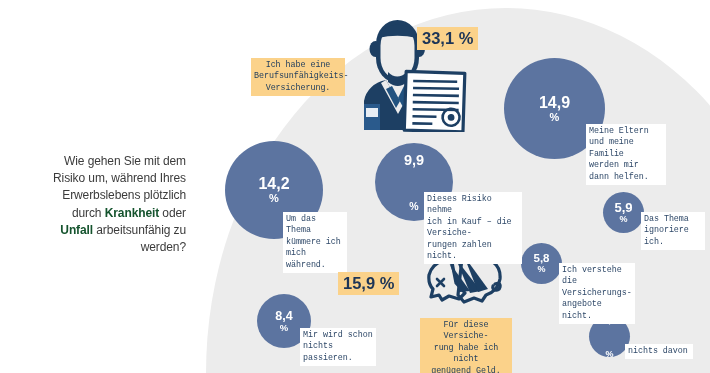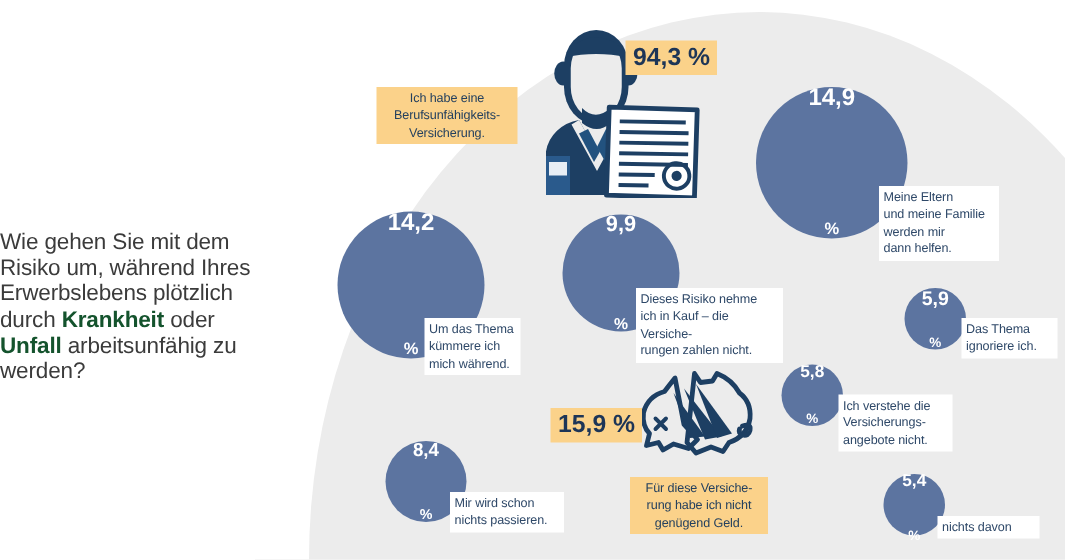--- a/index.html
+++ b/index.html
@@ -22,46 +22,47 @@
     z-index:0;
   }
 
   
   .question-panel{
     position:absolute;left:0;top:152px;width:192px;height:105px;
     background:#ffffff;z-index:6;
     display:flex;align-items:center;justify-content:flex-end;
   }
   .question-text{
-    font-size:15px;line-height:17.2px;color:#3b3b3b;
-    padding-right:6px;width:186px;
+    font-size:12px;line-height:17.2px;color:#3b3b3b;
+    text-align:right;padding-right:6px;width:186px;
     letter-spacing:-0.1px;
   }
   .question-text b{color:#14532d;font-weight:bold;}
 
   
   .bubble{
     position:absolute;border-radius:50%;
     background:#5c74a0;
     z-index:3;
     display:flex;flex-direction:column;
-    align-items:center;justify-content:space-between;
+    align-items:center;justify-content:center;
     color:#ffffff;
   }
   .bubble .val{font-weight:bold;line-height:1;}
   .bubble .pct{font-weight:bold;line-height:1;margin-top:1px;}
 
   
   .caption{
     position:absolute;z-index:7;
     background:#ffffff;color:#2e4868;
     font-size:8.4px;line-height:11.4px;
     padding:2px 3px;
     white-space:pre-line;
     letter-spacing:-0.05px;
+    font-family:Liberation Mono, monospace;
   }
   
   .caption.hl{
     background:#fbd28a;color:#24405e;
   }
   .caption.hl.center{text-align:center;}
 
   
   .pct-hl{
     position:absolute;z-index:8;
@@ -127,21 +128,21 @@
           <rect x="59" y="89" width="46" height="2.6" transform="rotate(8 59 89)"></rect>
           <rect x="58" y="96" width="24" height="2.6" transform="rotate(8 58 96)"></rect>
           <rect x="57" y="103" width="20" height="2.6" transform="rotate(8 57 103)"></rect>
         </g>
         <circle cx="96" cy="103" r="8.5" fill="none" stroke="#1d3f63" stroke-width="2.6"></circle>
         <circle cx="96" cy="103" r="3.4" fill="#1d3f63"></circle>
       </g>
     </svg>
   </div>
 
-  <div class="pct-hl" style="left:417px;top:27px;">94,3 %</div>
+  <div class="pct-hl" style="left:417px;top:27px;">33,1 %</div>
 
   <div class="caption hl center" style="left:251px;top:58px;width:88px;text-align:center;">Ich habe eine
 Berufsunfähigkeits-
 Versicherung.</div>
 
   <div class="bubble" style="left:504px;top:58px;width:101px;height:101px;">
     <span class="val" style="font-size:16px;">14,9</span>
     <span class="pct" style="font-size:11px;">%</span>
   </div>
   <div class="caption" style="left:586px;top:124px;width:74px;">Meine Eltern
@@ -209,19 +210,19 @@
         <path d="M33 16 l25 32 l-11 2 z"></path>
         <path d="M41 13 l24 33 l-10 3 z"></path>
       </g>
 
       <g stroke="#1d3f63" stroke-width="2.6" stroke-linecap="round">
         <path d="M14 36 l7 7 M21 36 l-7 7"></path>
       </g>
     </svg>
   </div>
 
-  <div class="pct-hl" style="left:367px;top:272px;">15,9 %</div>
+  <div class="pct-hl" style="left:338px;top:272px;">15,9 %</div>
 
   <div class="caption hl center" style="left:420px;top:318px;width:86px;text-align:center;">Für diese Versiche-
 rung habe ich nicht
 genügend Geld.</div>
 
 </div>
 
 </body></html>

